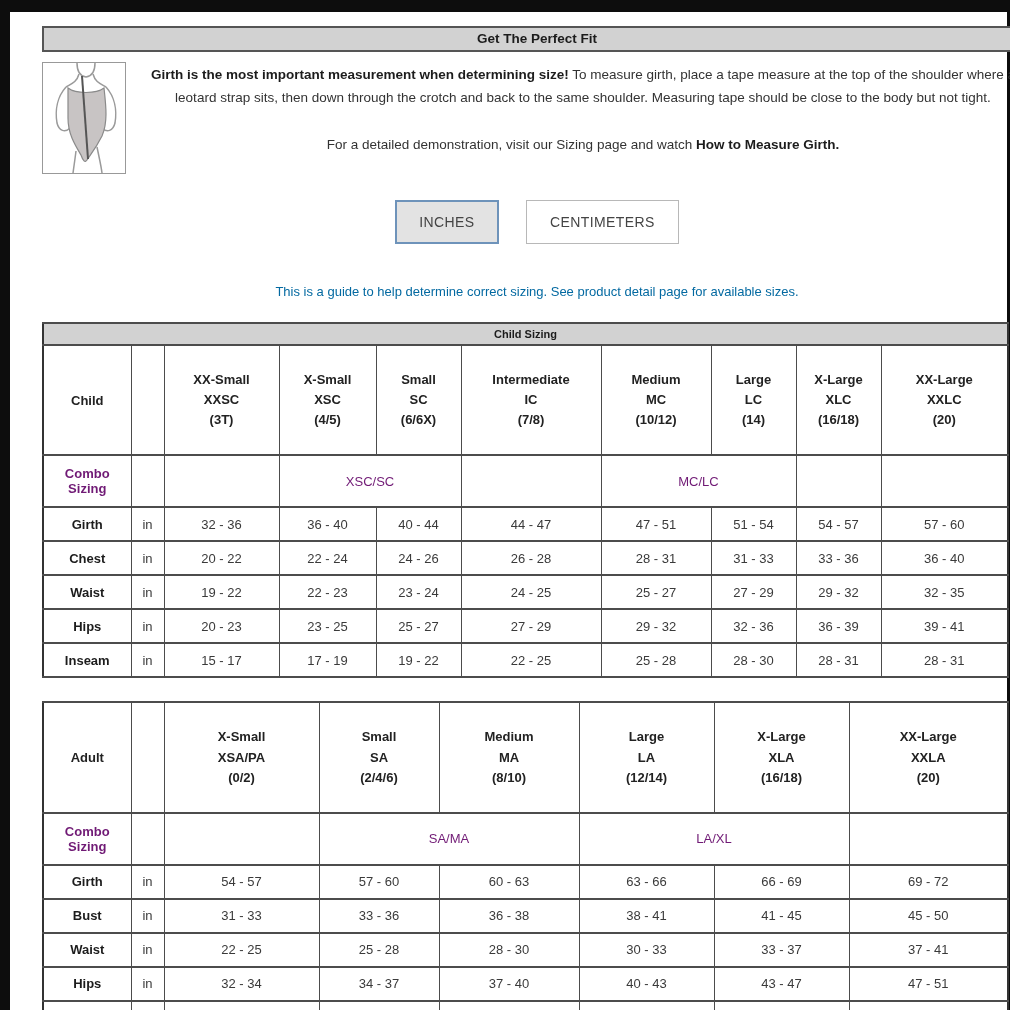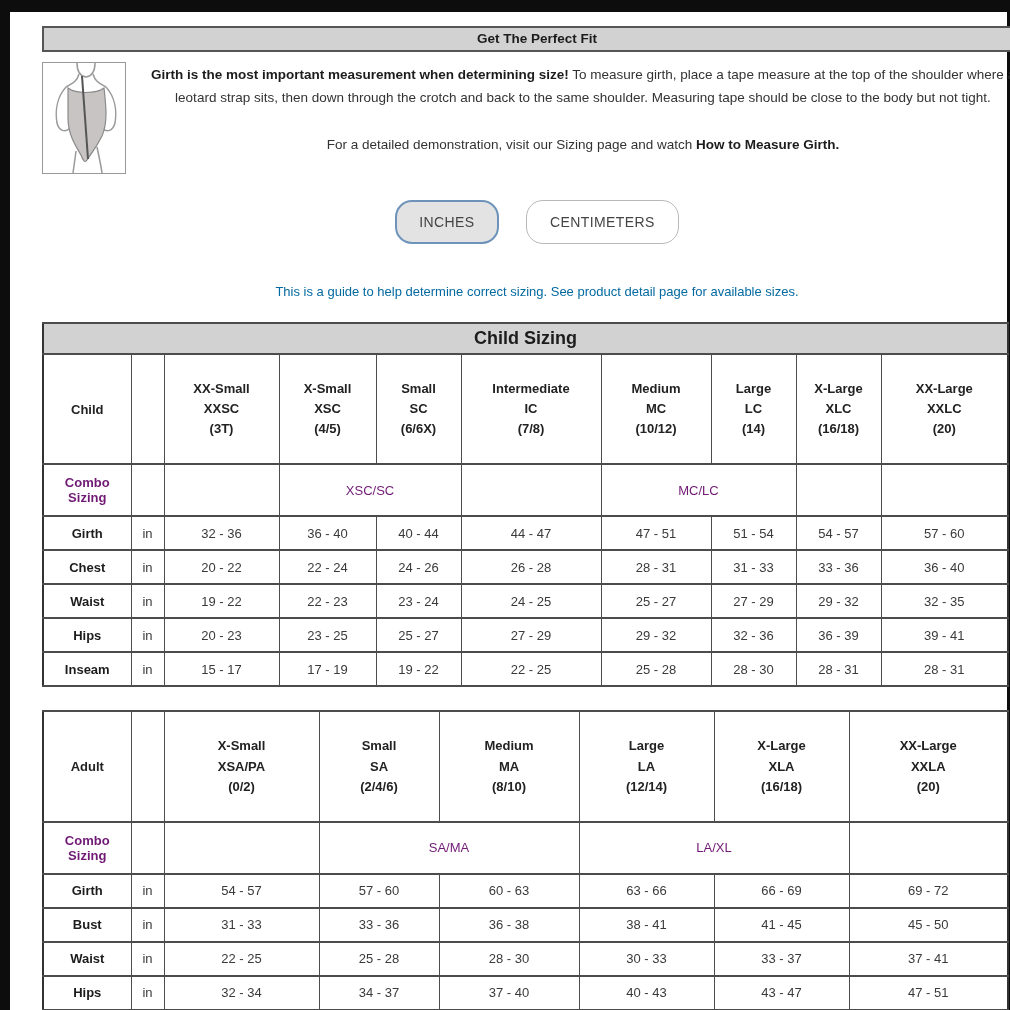--- a/index.html
+++ b/index.html
@@ -33,21 +33,21 @@
     flex:1; padding:2px 4px 0 12px; text-align:center;
     font-size:13.5px; color:#333; line-height:1.7;
   }
   .intro-text p { margin:0; }
   .intro-text p.demo { margin-top:24px; }
   .intro-text b { color:#1c1c1c; }
 
   .toggle-row { text-align:center; margin-top:26px; }
   button.btn {
     font-family:inherit; font-size:14px; color:#444; letter-spacing:.4px;
-    cursor:pointer; vertical-align:middle;border-radius:17px;
+    cursor:pointer; vertical-align:middle;
   }
   button.btn.selected {
     border:2px solid #6e93ba; background:#e3e3e3; padding:12px 22px;
   }
   button.btn.plain {
     border:1px solid #b8b8b8; background:#ffffff; padding:13px 23px; margin-left:23px;
   }
 
   .note { margin-top:40px; text-align:center; font-size:13px; color:#0369a1; }
 
@@ -57,21 +57,21 @@
     border:2px solid #333;
   }
   table.size-table td {
     border:1px solid #4c4c4c;
     border-top-width:2px; border-bottom-width:2px;
     text-align:center; vertical-align:middle; padding:7px 3px;
     overflow:hidden;
   }
   tr.ttl td {
     background:#d2d2d2; font-weight:bold; color:#1c1c1c;
-    font-size:18px; padding:4px 2px;
+    font-size:11px; padding:4px 2px;
   }
   tr.hdr td { font-weight:bold; color:#222; padding:24px 2px; }
   tr.hdr td div { line-height:1.55; }
   td.lbl { font-weight:bold; color:#1c1c1c; }
   tr.combo td { height:52px; color:#701a75; }
   tr.datarow td { height:34px; }
 </style>
 </head>
 <body>
 

